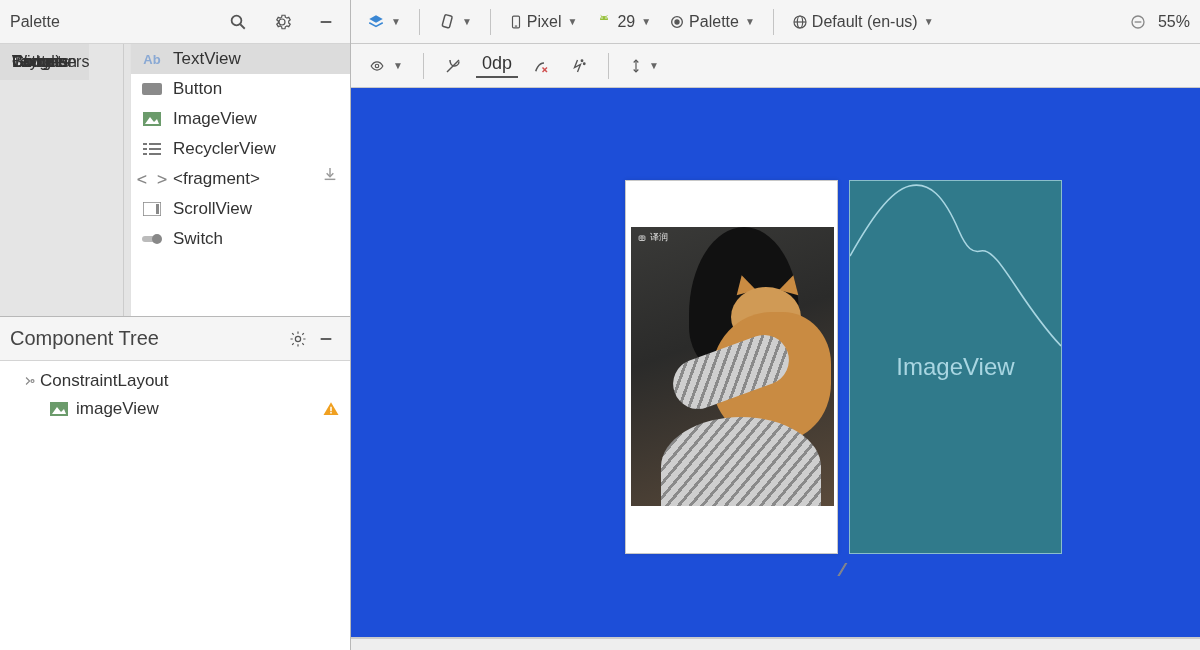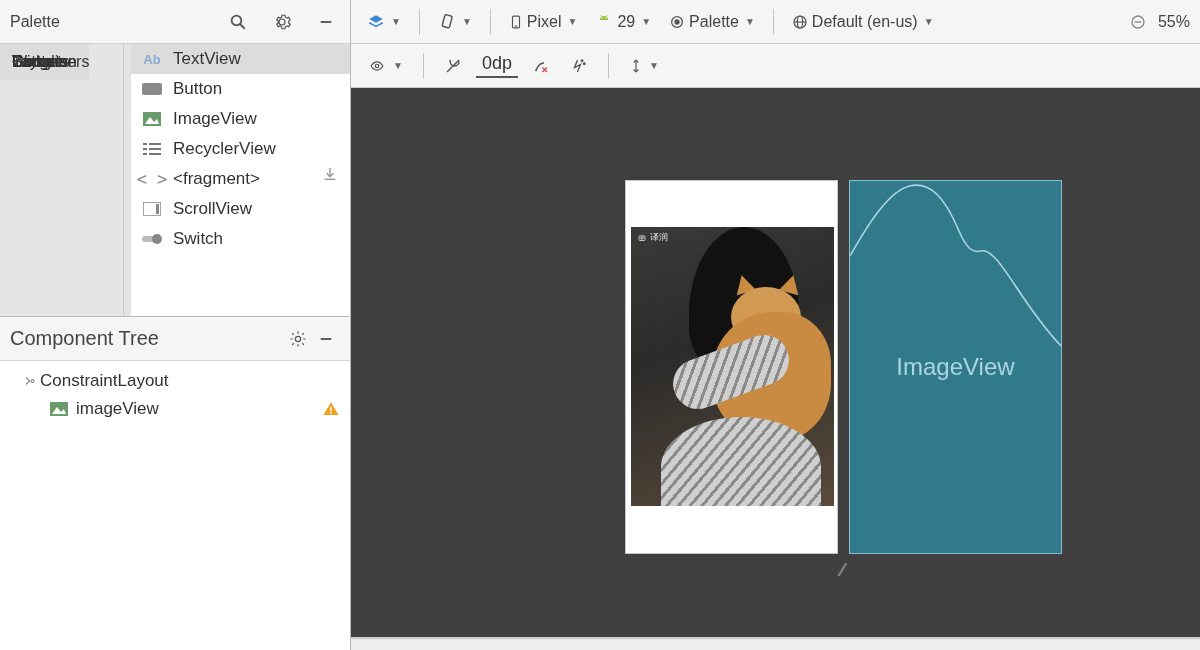--- a/index.html
+++ b/index.html
@@ -29,21 +29,21 @@
   .tree-row .glyph { width:22px; height:18px; display:flex; align-items:center; justify-content:center; color:#6b9b6b; margin-right:6px; }
   .warn { margin-left:auto; font-size:18px; }
   
   .right { flex:1; display:flex; flex-direction:column; }
   .config-bar { height:44px; display:flex; align-items:center; gap:6px; padding:0 10px; border-bottom:1px solid #c9c9c9; background:#f5f5f5; }
   .sep { width:1px; height:26px; background:#c4c4c4; margin:0 6px; }
   .cfg { display:inline-flex; align-items:center; gap:4px; padding:4px 6px; font-size:16px; color:#444; cursor:pointer; border-radius:3px; }
   .caret { font-size:10px; color:#666; margin-left:2px; }
   .surface-bar { height:44px; display:flex; align-items:center; gap:8px; padding:0 10px; border-bottom:1px solid #c9c9c9; background:#f5f5f5; }
   .zero-dp { font-size:18px; color:#333; padding:0 6px 2px 6px; border-bottom:2px solid #555; cursor:pointer; }
-  .canvas { flex:1; background:#404040; position:relative; border-bottom:1px solid #ccc; }
+  .canvas { flex:1; background:#1d4ed8; position:relative; border-bottom:1px solid #ccc; }
   .device { position:absolute; left:274px; top:92px; width:213px; height:374px; background:#fff; border:1px solid #c8c8c8; box-shadow:0 0 4px rgba(0,0,0,.12); }
   .device-inner { position:absolute; left:5px; top:46px; width:203px; height:279px; background:linear-gradient(160deg,#3a3a38 0%, #2b2b2a 40%, #5a4a3a 100%); overflow:hidden; }
   .watermark { position:absolute; left:6px; top:4px; color:#fff; font-size:9px; opacity:.85; display:flex; align-items:center; gap:3px; }
   .hair { position:absolute; left:58px; top:0; width:110px; height:150px; background:#111; border-radius:60% 60% 50% 50% / 70% 70% 40% 40%; }
   .cat { position:absolute; }
   .catbody { position:absolute; left:80px; top:85px; width:120px; height:130px; background:#c98b42; border-radius:50% 40% 45% 50%; }
   .cathead { position:absolute; left:100px; top:60px; width:70px; height:60px; background:#d09a55; border-radius:50%; }
   .ear1 { position:absolute; left:103px; top:48px; width:0; height:0; border-left:10px solid transparent; border-right:10px solid transparent; border-bottom:18px solid #c98b42; transform:rotate(-15deg); }
   .ear2 { position:absolute; left:150px; top:48px; width:0; height:0; border-left:10px solid transparent; border-right:10px solid transparent; border-bottom:18px solid #c98b42; transform:rotate(15deg); }
   .arm { position:absolute; left:40px; top:120px; width:120px; height:50px; background:#cfcfcf; border-radius:30px; transform:rotate(-20deg); }

